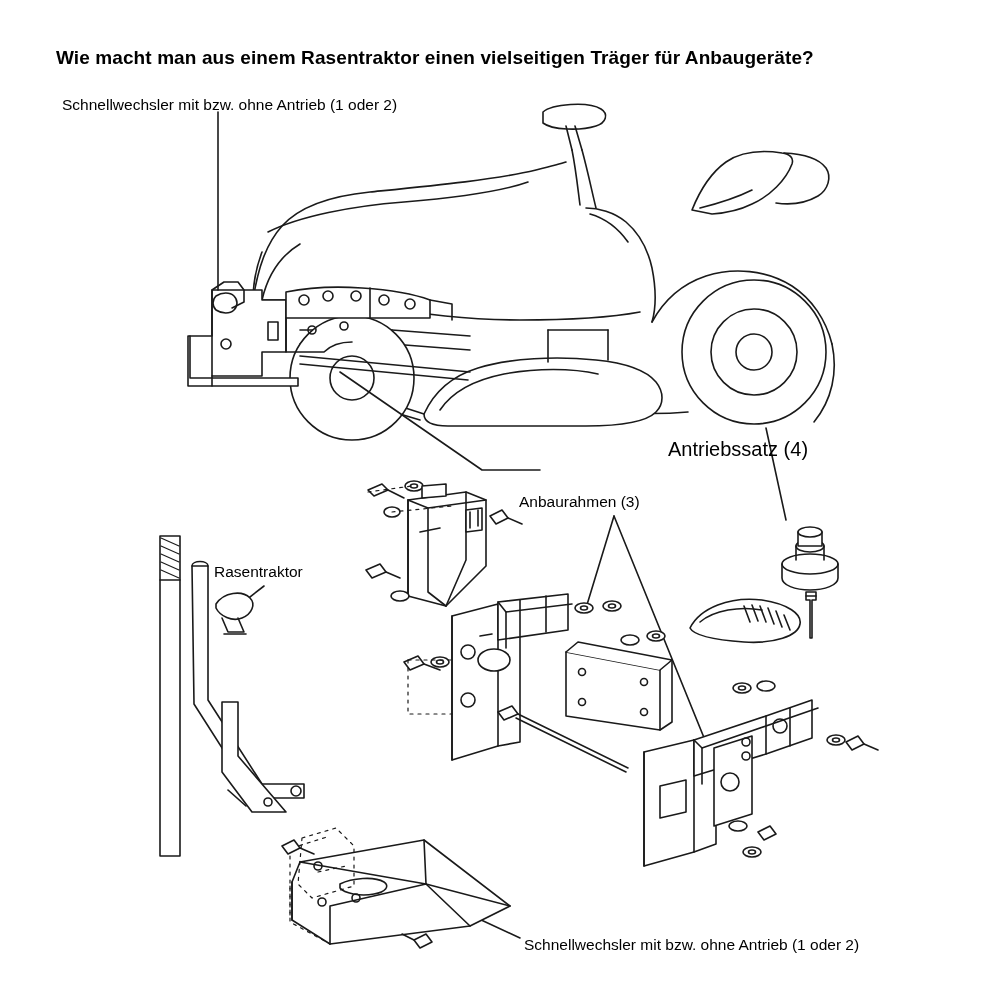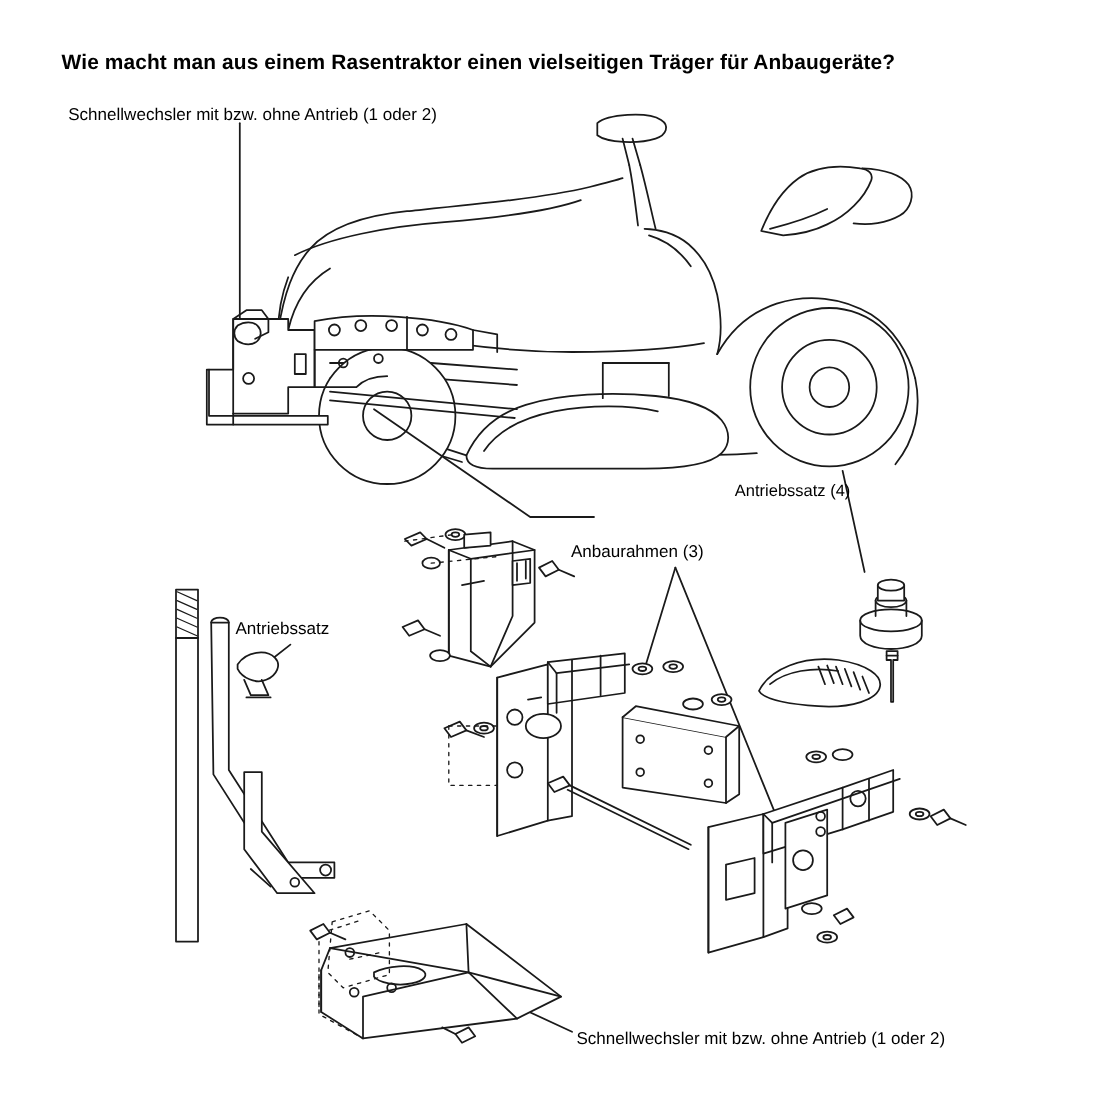--- a/index.html
+++ b/index.html
@@ -39,21 +39,21 @@
     letter-spacing: 0.1px;
   }
   #label-quickhitch-top {
     left: 62px;
     top: 96px;
     font-size: 15.5px;
   }
   #label-drivekit {
     left: 668px;
     top: 438px;
-    font-size: 15px;
+    font-size: 20px;
   }
   #label-mountframe {
     left: 519px;
     top: 473px;
     font-size: 15.5px;
     margin-top: 20px;
   }
   #label-controllever {
     left: 214px;
     top: 563px;
@@ -322,16 +322,16 @@
       </g>
 
     </g>
   </svg>
 
   <div class="lbl" id="title">Wie macht man aus einem Rasentraktor einen vielseitigen Träger für Anbaugeräte?</div>
 
   <div class="lbl" id="label-quickhitch-top">Schnellwechsler mit bzw. ohne Antrieb (1 oder 2)</div>
   <div class="lbl" id="label-drivekit">Antriebssatz (4)</div>
   <div class="lbl" id="label-mountframe">Anbaurahmen (3)</div>
-  <div class="lbl" id="label-controllever">Antriebssatz</div>
+  <div class="lbl" id="label-controllever">Rasentraktor</div>
   <div class="lbl" id="label-quickhitch-bottom">Schnellwechsler mit bzw. ohne Antrieb (1 oder 2)</div>
 
 </div>
 
 </body></html>

